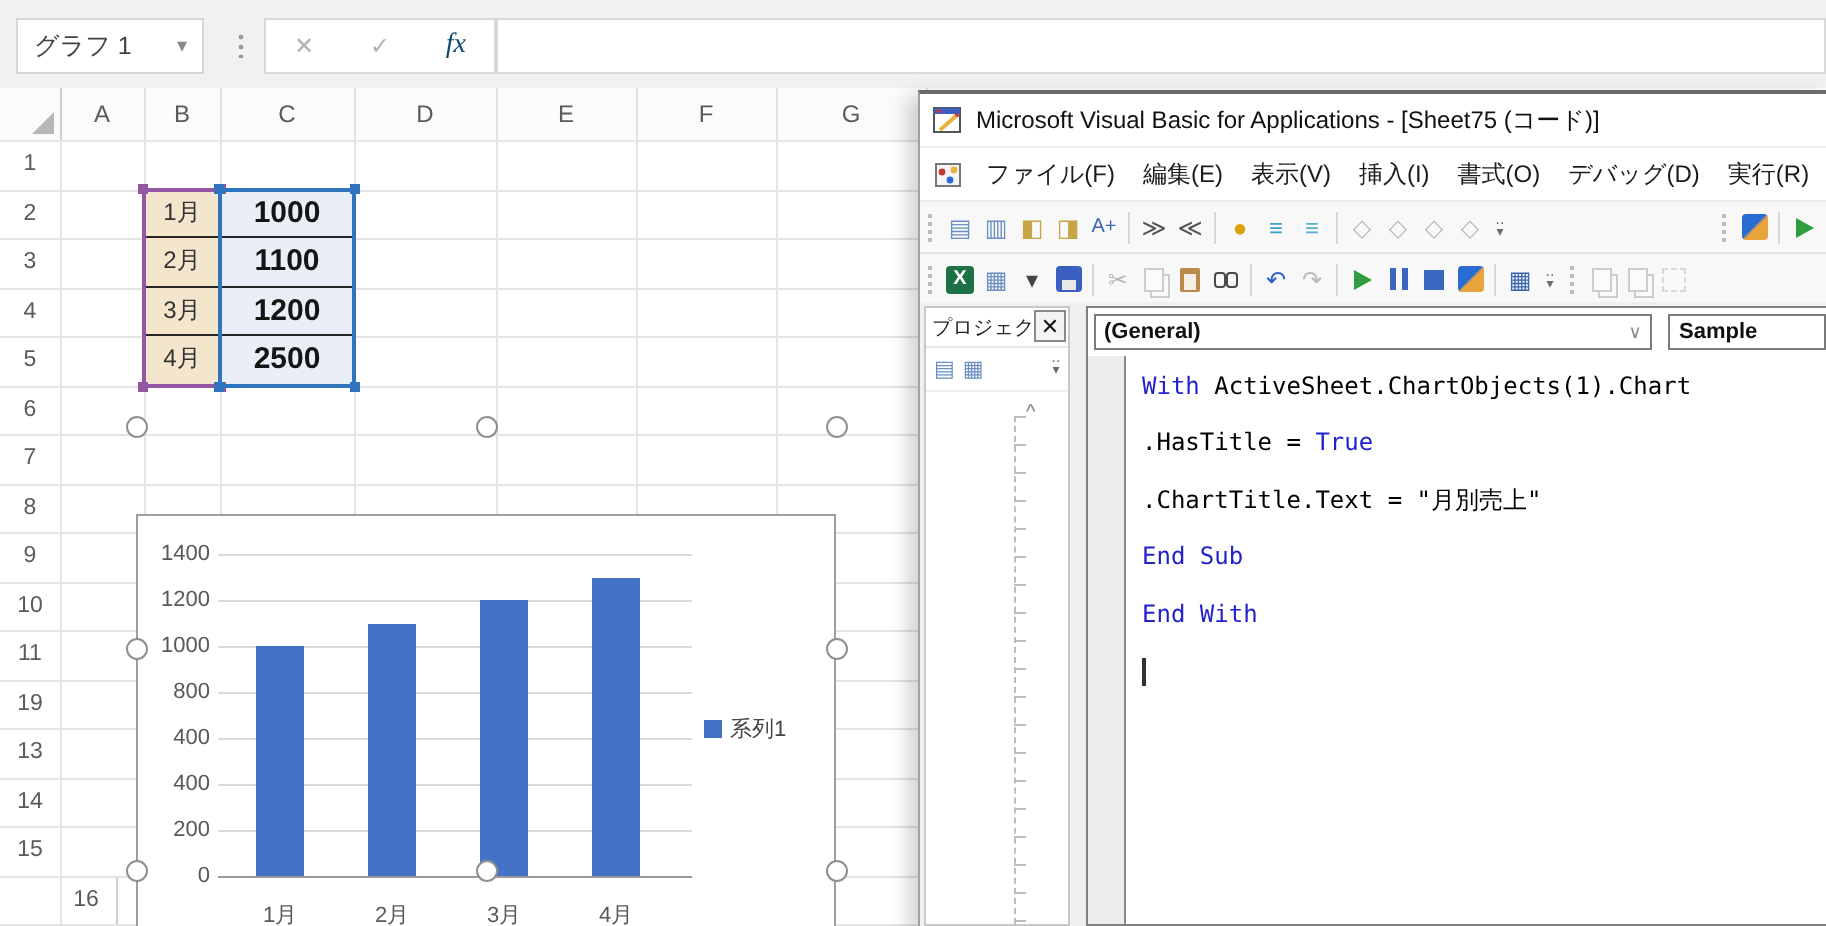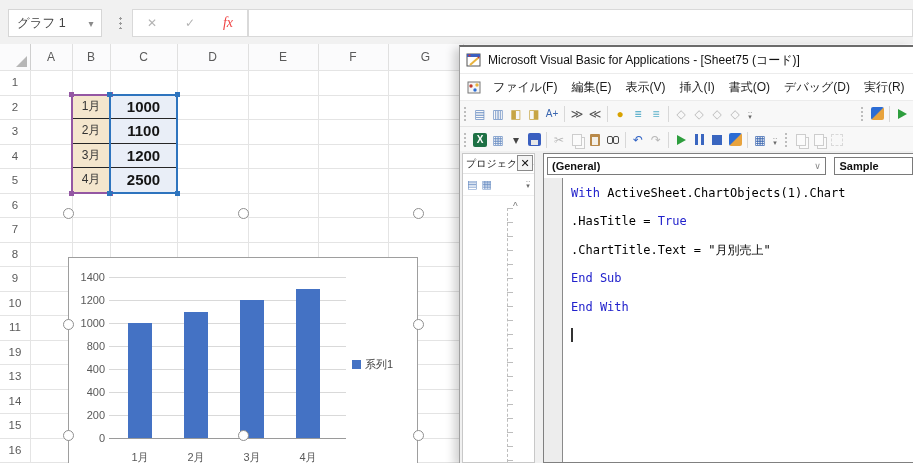--- a/index.html
+++ b/index.html
@@ -11,21 +11,21 @@
              border-bottom:1px solid #d2d2d2;}
   .namebox{position:absolute;left:8px;top:9px;width:92px;height:26px;background:#fff;
            border:1px solid #d6d6d6;display:flex;align-items:center;}
   .namebox .nbtext{flex:1;padding-left:8px;font-size:12.5px;color:#444;}
   .namebox .nbarrow{width:20px;text-align:center;color:#8a8a8a;font-size:10px;}
   .dragdots{position:absolute;left:119px;top:16px;width:3px;height:13px;
             background:radial-gradient(circle,#9a9a9a 1.2px,transparent 1.3px) 0 0/3px 5px;}
   .fxpanel{position:absolute;left:132px;top:9px;width:114px;height:26px;background:#fff;
            border:1px solid #d9d9d9;display:flex;align-items:center;justify-content:space-around;}
   .fxpanel .fbtn{color:#b3b3b3;font-size:12px;}
-  .fxpanel .fx{font-family:"Liberation Serif",serif;font-style:italic;font-size:14px;color:#ef4444;}
+  .fxpanel .fx{font-family:"Liberation Serif",serif;font-style:italic;font-size:14px;color:#0c4a6e;}
   .fbar{position:absolute;left:248px;top:9px;right:0;height:26px;background:#fff;border:1px solid #d9d9d9;}
   .sheet{position:absolute;left:0;top:44px;right:0;bottom:0;background:#fff;}
   .hdrrow{position:absolute;left:0;top:0;right:0;height:26px;background:#fbfbfc;border-bottom:1px solid #cfcfcf;}
   .corner{position:absolute;left:0;top:0;width:30px;height:26px;border-right:1px solid #cfcfcf;}
   .corner .tri{position:absolute;right:3px;bottom:3px;width:0;height:0;
                border-left:11px solid transparent;border-bottom:11px solid #b7b7b7;}
   .colhdr{position:absolute;top:0;height:26px;display:flex;align-items:center;justify-content:center;
           font-size:12px;color:#5a5a5a;border-right:1px solid #e0e0e0;}
   .rowhdr{position:absolute;left:0;width:30px;display:flex;align-items:center;justify-content:center;
           font-size:11.5px;color:#5a5a5a;border-right:1px solid #cfcfcf;}
@@ -156,21 +156,21 @@
         <div class="rowhdr" style="top: 148.5px; height: 24.5px;">6</div>
         <div class="rowhdr" style="top: 173px; height: 24.5px;">7</div>
         <div class="rowhdr" style="top: 197.5px; height: 24.5px;">8</div>
         <div class="rowhdr" style="top: 222px; height: 24.5px;">9</div>
         <div class="rowhdr" style="top: 246.5px; height: 24.5px;">10</div>
         <div class="rowhdr" style="top: 271px; height: 24.5px;">11</div>
         <div class="rowhdr" style="top: 295.5px; height: 24.5px;">19</div>
         <div class="rowhdr" style="top: 320px; height: 24.5px;">13</div>
         <div class="rowhdr" style="top: 344.5px; height: 24.5px;">14</div>
         <div class="rowhdr" style="top: 369px; height: 24.5px;">15</div>
-        <div class="rowhdr" style="top: 393.5px; height: 24.5px;">16</div>
+        <div class="rowhdr" style="top: 393.5px; height: 24.5px; padding-left: 28px;">16</div>
       </div>
     <div id="gridlines">
         <div class="gline" style="left: 30px; top: 26px; width: 1px; height: 393px;"></div>
         <div class="gline" style="left: 72px; top: 26px; width: 1px; height: 393px;"></div>
         <div class="gline" style="left: 110px; top: 26px; width: 1px; height: 393px;"></div>
         <div class="gline" style="left: 177px; top: 26px; width: 1px; height: 393px;"></div>
         <div class="gline" style="left: 248px; top: 26px; width: 1px; height: 393px;"></div>
         <div class="gline" style="left: 318px; top: 26px; width: 1px; height: 393px;"></div>
         <div class="gline" style="left: 388px; top: 26px; width: 1px; height: 393px;"></div>
         <div class="gline" style="left: 0px; top: 26px; height: 1px; width: 463px;"></div>

